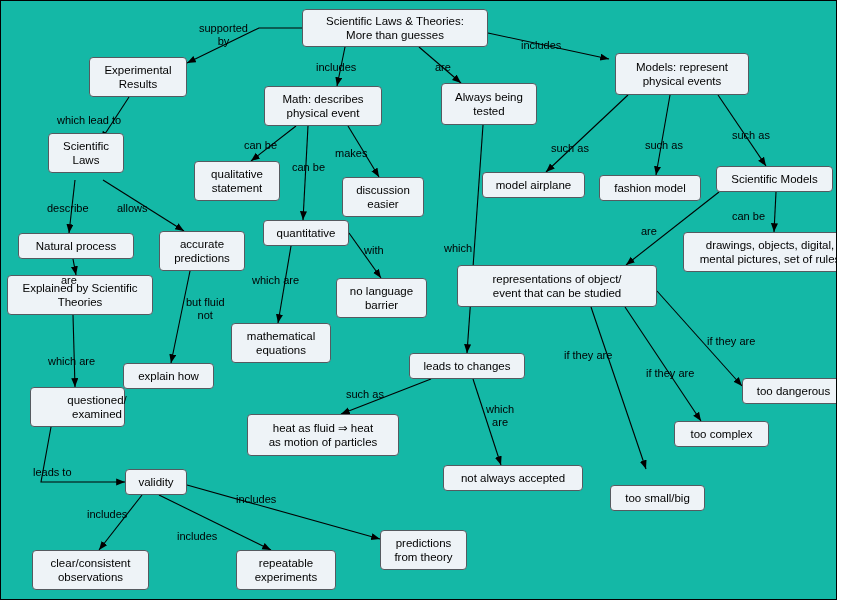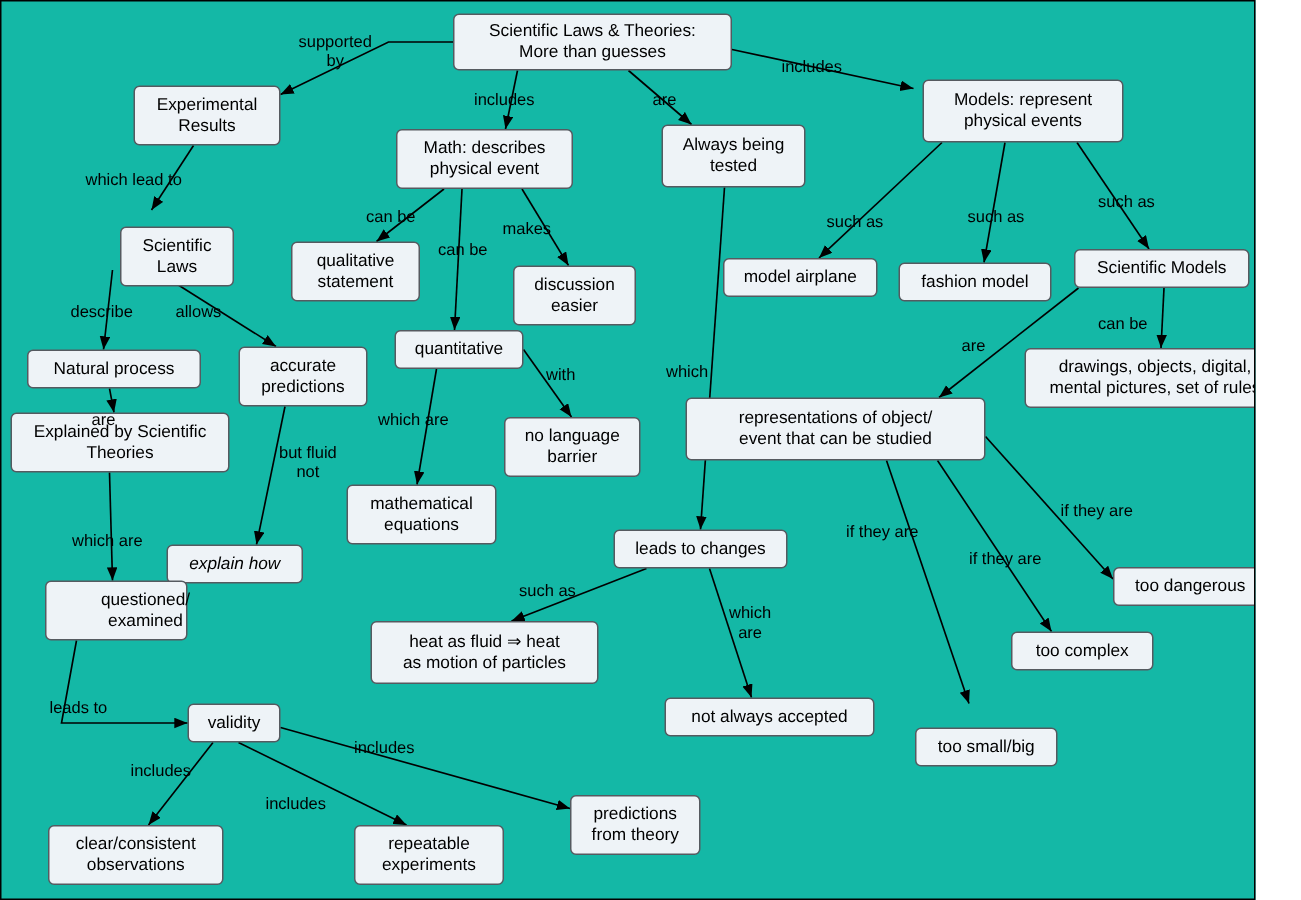--- a/index.html
+++ b/index.html
@@ -96,21 +96,21 @@
       <div class="node" style="left: 301px; top: 8px; width: 186px; height: 38px;">Scientific Laws &amp; Theories:
 More than guesses</div>
       <div class="node" style="left: 88px; top: 56px; width: 98px; height: 40px;">Experimental
 Results</div>
       <div class="node" style="left: 263px; top: 85px; width: 118px; height: 40px;">Math:  describes
 physical event</div>
       <div class="node" style="left: 440px; top: 82px; width: 96px; height: 42px;">Always being
 tested</div>
       <div class="node" style="left: 614px; top: 52px; width: 134px; height: 42px;">Models: represent
 physical events</div>
-      <div class="node" style="left: 47px; top: 150px; width: 76px; height: 40px; margin-left: 32px;">Scientific
+      <div class="node" style="left: 47px; top: 132px; width: 76px; height: 40px;">Scientific
 Laws</div>
       <div class="node" style="left: 193px; top: 160px; width: 86px; height: 40px;">qualitative
 statement</div>
       <div class="node" style="left: 341px; top: 176px; width: 82px; height: 40px;">discussion
 easier</div>
       <div class="node" style="left: 481px; top: 171px; width: 103px; height: 26px;">model airplane</div>
       <div class="node" style="left: 598px; top: 174px; width: 102px; height: 26px;">fashion model</div>
       <div class="node" style="left: 715px; top: 165px; width: 117px; height: 26px;">Scientific Models</div>
       <div class="node" style="left: 17px; top: 232px; width: 116px; height: 26px;">Natural process</div>
       <div class="node" style="left: 158px; top: 230px; width: 86px; height: 40px;">accurate
@@ -119,21 +119,21 @@
       <div class="node" style="left: 682px; top: 231px; width: 174px; height: 40px;">drawings, objects, digital,
 mental pictures, set of rules</div>
       <div class="node" style="left: 6px; top: 274px; width: 146px; height: 40px;">Explained by Scientific
 Theories</div>
       <div class="node" style="left: 335px; top: 277px; width: 91px; height: 40px;">no language
 barrier</div>
       <div class="node" style="left: 456px; top: 264px; width: 200px; height: 42px;">representations of object/
 event that can be studied</div>
       <div class="node" style="left: 230px; top: 322px; width: 100px; height: 40px;">mathematical
 equations</div>
-      <div class="node" style="left: 110px; top: 362px; width: 91px; height: 26px; font-style: italic;">explain how</div>
+      <div class="node" style="left: 122px; top: 362px; width: 91px; height: 26px;">explain how</div>
       <div class="node" style="left: 741px; top: 377px; width: 103px; height: 26px;">too dangerous</div>
       <div class="node" style="left: 408px; top: 352px; width: 116px; height: 26px;">leads to changes</div>
       <div class="node" style="left: 29px; top: 386px; width: 95px; height: 40px; padding-left: 44px;">questioned/
 examined</div>
       <div class="node" style="left: 673px; top: 420px; width: 95px; height: 26px;">too complex</div>
       <div class="node" style="left: 246px; top: 413px; width: 152px; height: 42px;">heat as fluid ⇒ heat
 as motion of particles</div>
       <div class="node" style="left: 609px; top: 484px; width: 95px; height: 26px;">too small/big</div>
       <div class="node" style="left: 442px; top: 464px; width: 140px; height: 26px;">not always accepted</div>
       <div class="node" style="left: 124px; top: 468px; width: 62px; height: 26px;">validity</div>

